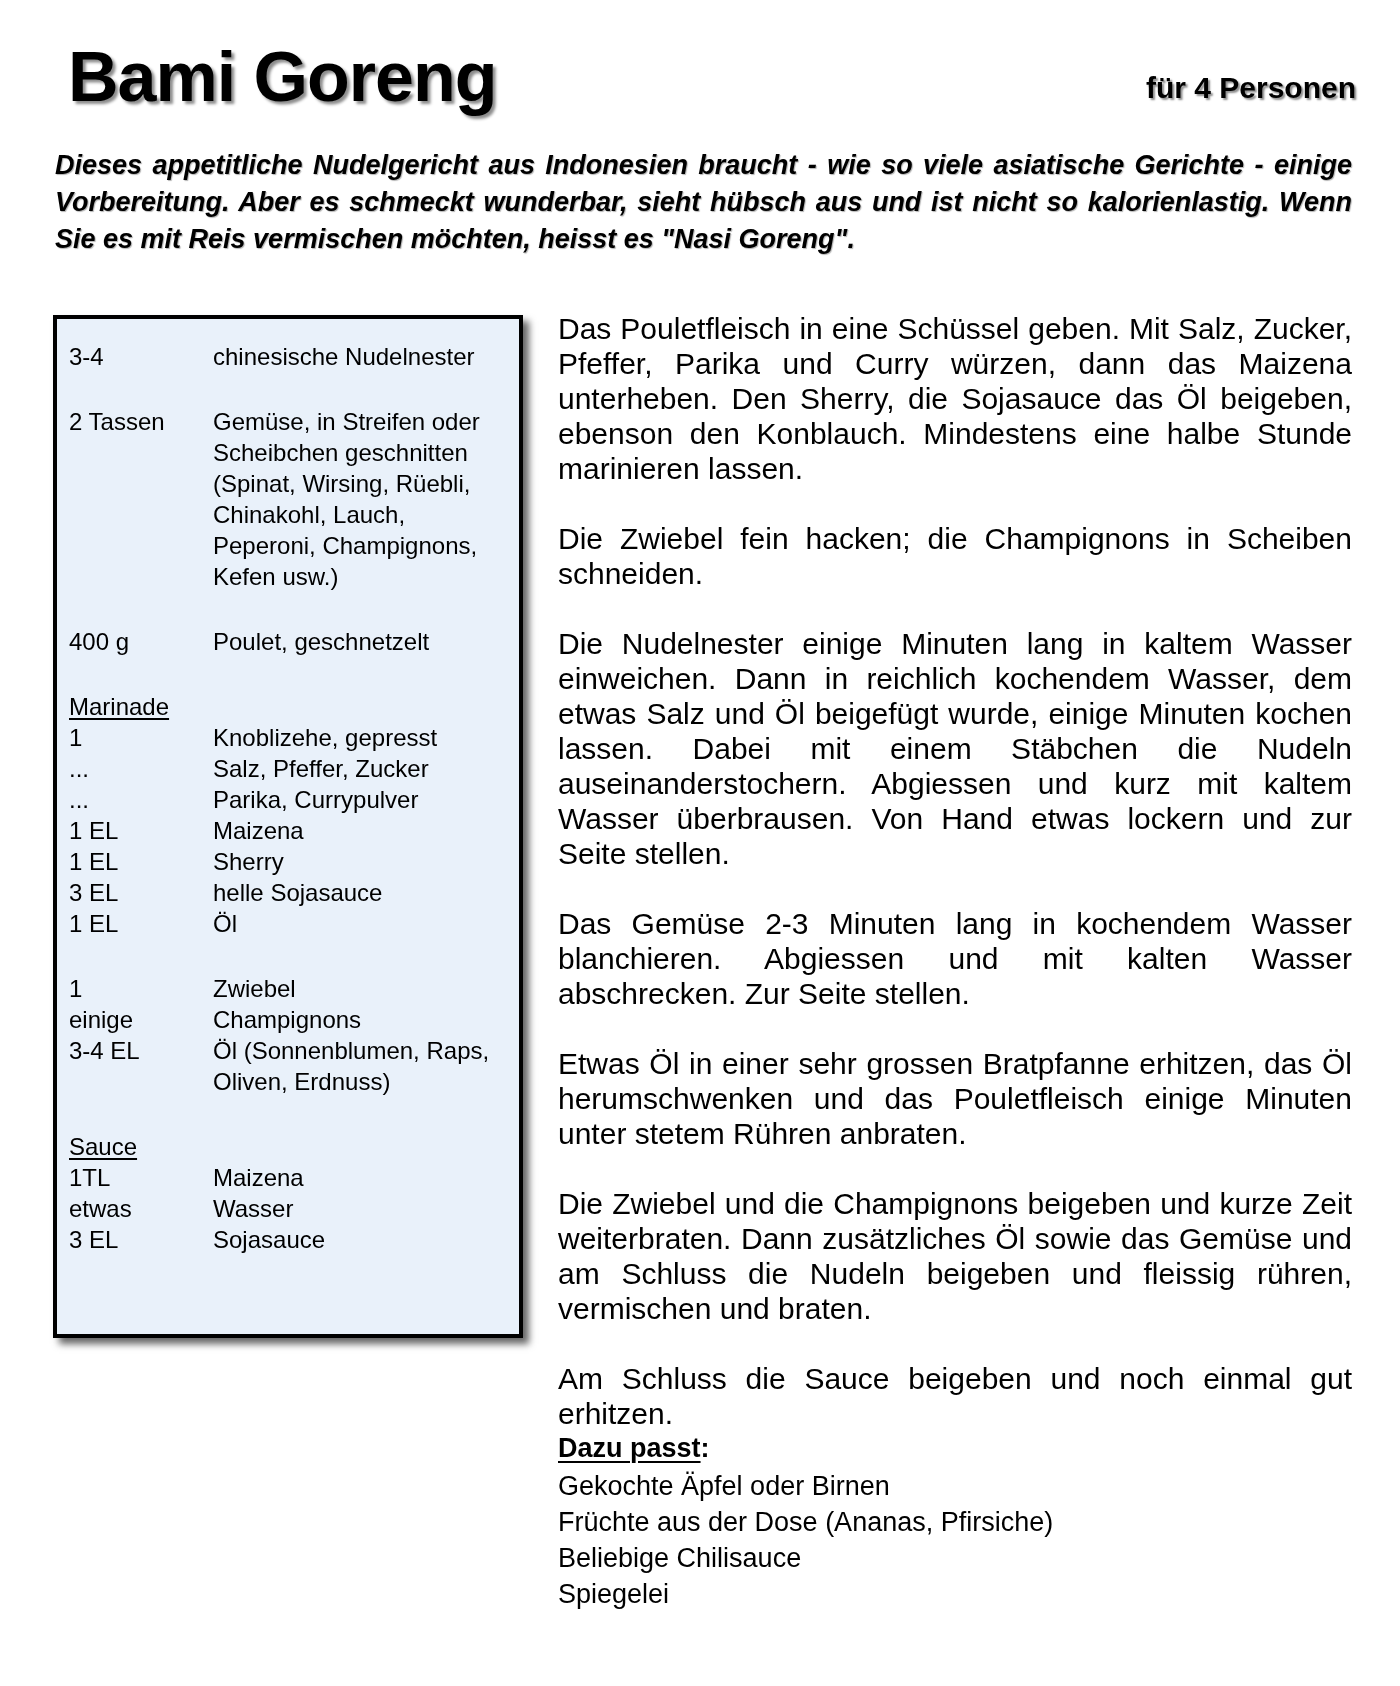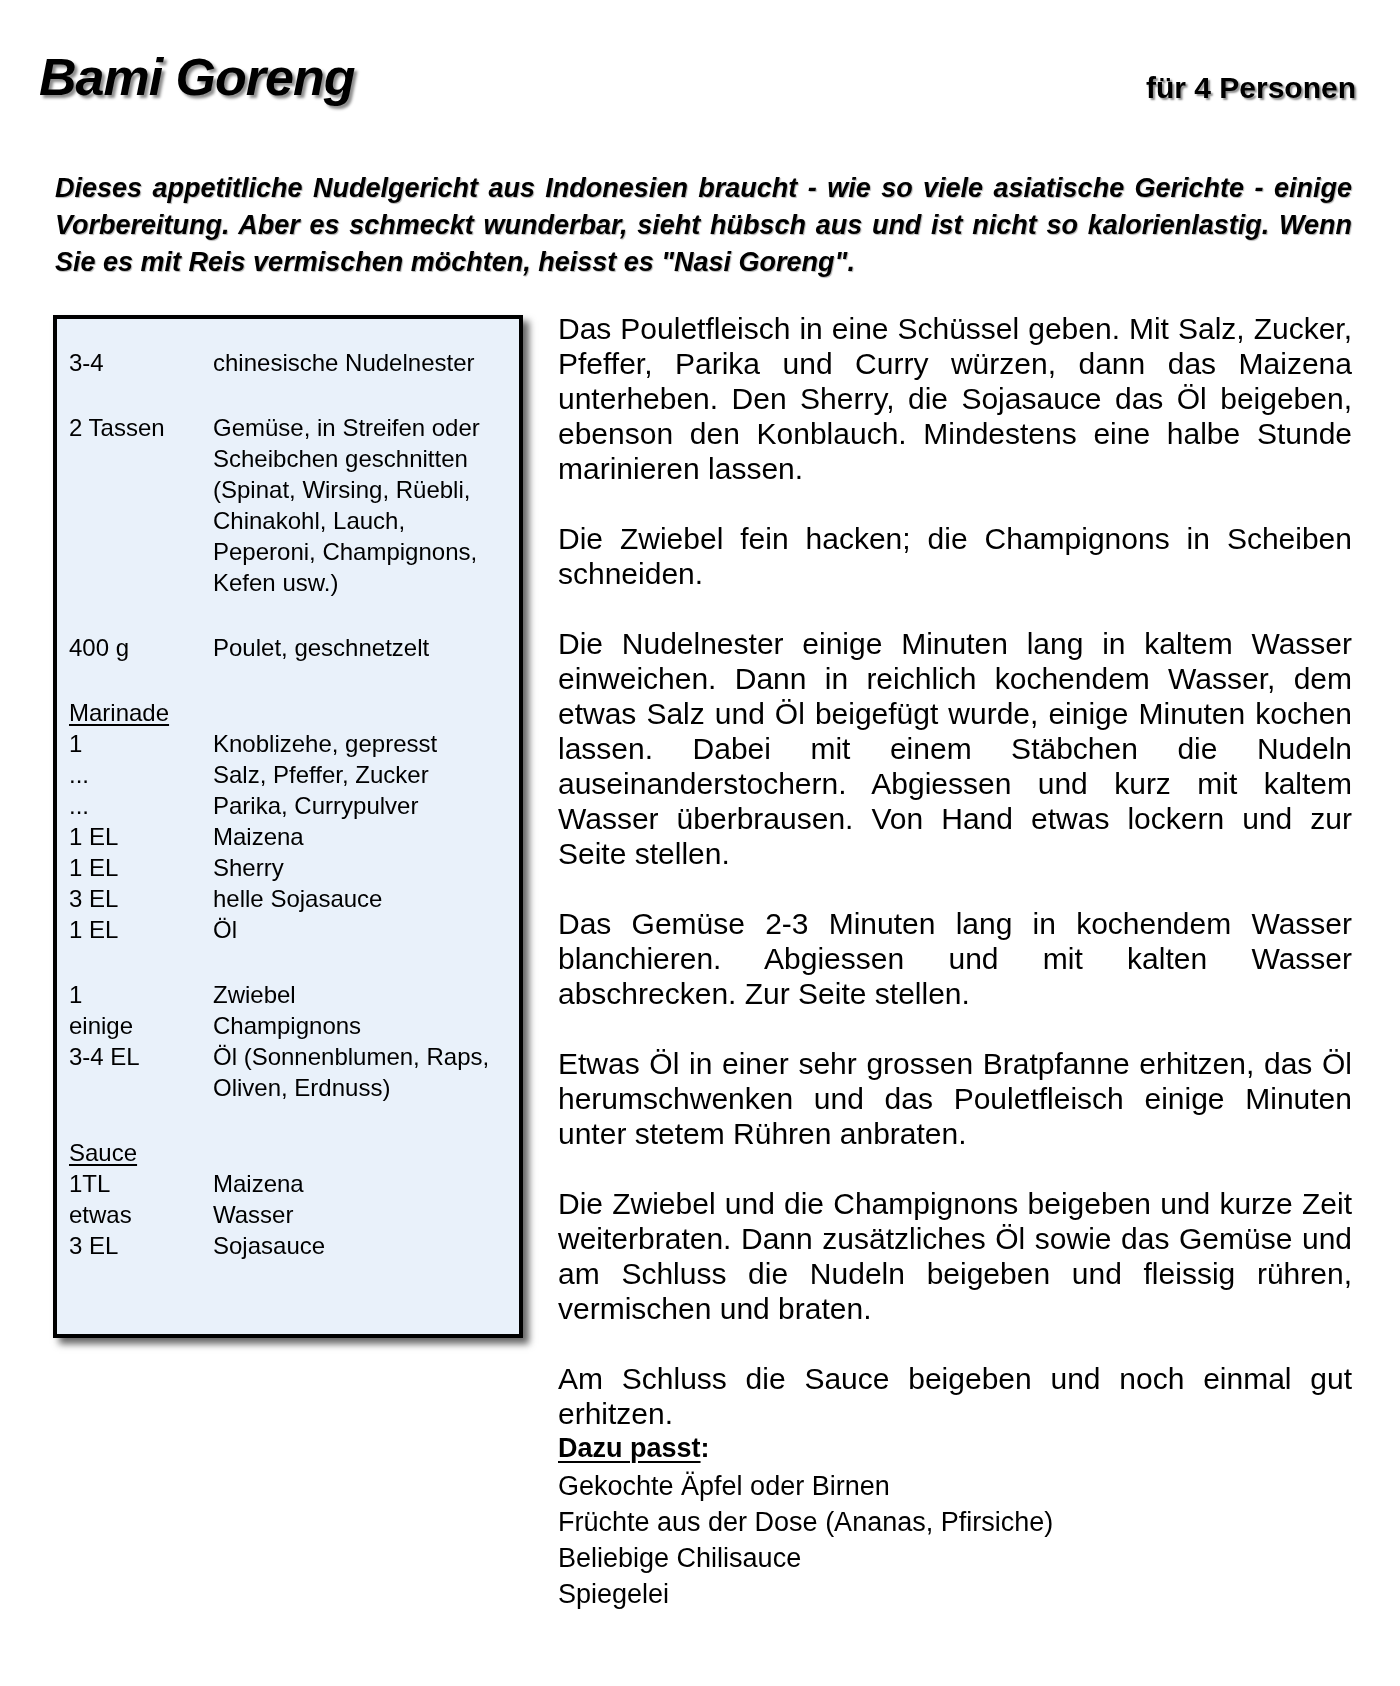--- a/index.html
+++ b/index.html
@@ -7,29 +7,28 @@
     position: relative;
     width: 1400px;
     height: 1686px;
     background: #ffffff;
     font-family: "Liberation Sans", sans-serif;
     color: #000000;
     overflow: hidden;
   }
   .title {
     position: absolute;
-    left: 39px;
+    left: 68px;
     top: 48px;
-    font-size: 52px;
+    font-size: 70px;
     font-weight: bold;
     letter-spacing: -1px;
     line-height: 58px;
     text-shadow: 3px 3px 3px rgba(0,0,0,0.45);
     white-space: nowrap;
-    font-style: italic;
   }
   .serving {
     position: absolute;
     right: 44px;
     top: 72px;
     font-size: 30px;
     font-weight: bold;
     line-height: 32px;
     text-shadow: 2px 2px 2px rgba(0,0,0,0.45);
     white-space: nowrap;
@@ -38,33 +37,32 @@
     position: absolute;
     left: 55px;
     top: 147px;
     width: 1297px;
     font-size: 27px;
     font-weight: bold;
     font-style: italic;
     line-height: 37px;
     text-align: justify;
     text-shadow: 1px 1px 1px rgba(0,0,0,0.3);
-    margin-top: 23px;
   }
   .ibox {
     position: absolute;
     left: 53px;
     top: 315px;
     width: 470px;
     height: 1023px;
     box-sizing: border-box;
     background: #e9f1fa;
     border: 4px solid #000000;
     box-shadow: 6px 6px 7px rgba(0,0,0,0.6);
-    padding: 28px 8px 0 12px;
+    padding: 22px 8px 0 12px;
     font-size: 24px;
     line-height: 31px;
   }
   .irow { display: flex; }
   .irow .q { flex: 0 0 144px; width: 144px; }
   .irow .t { width: 298px; }
   .ispacer { height: 34px; }
   .iheading {
     font-weight: normal;
     text-decoration: underline;

